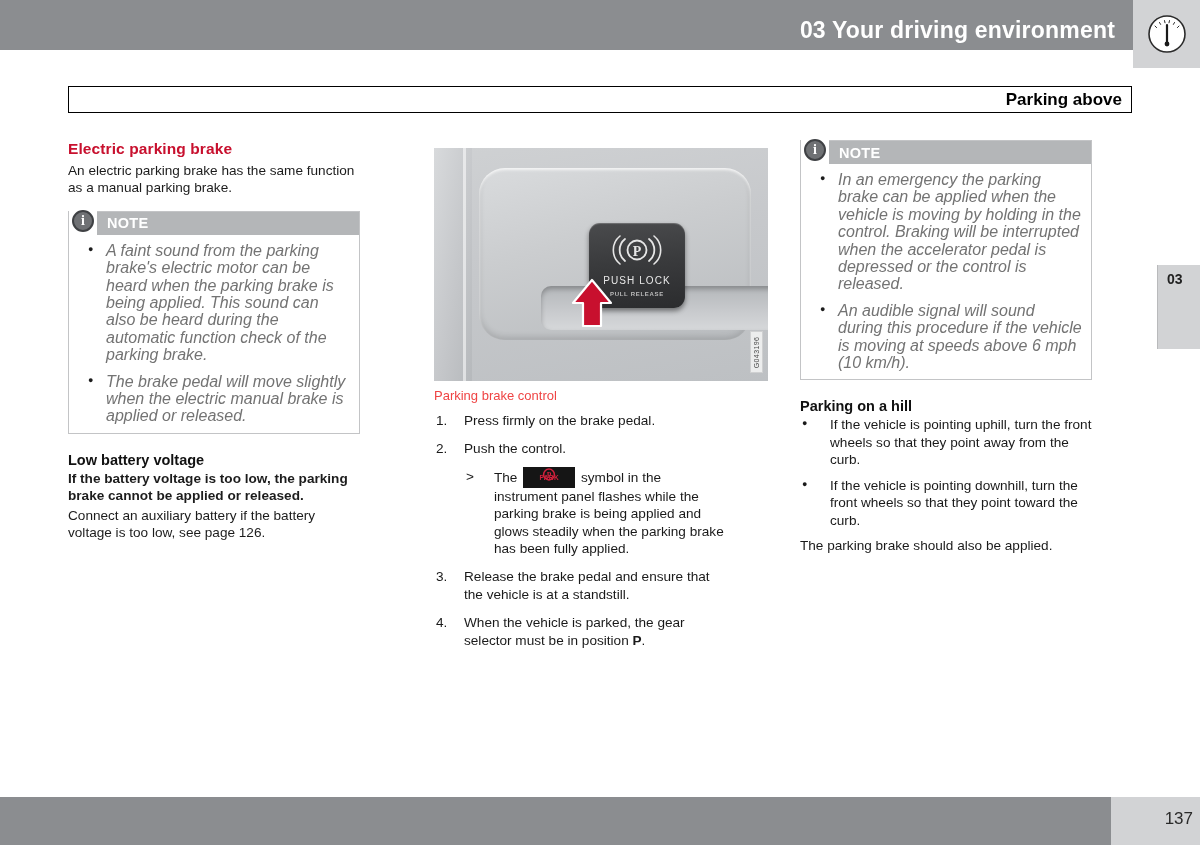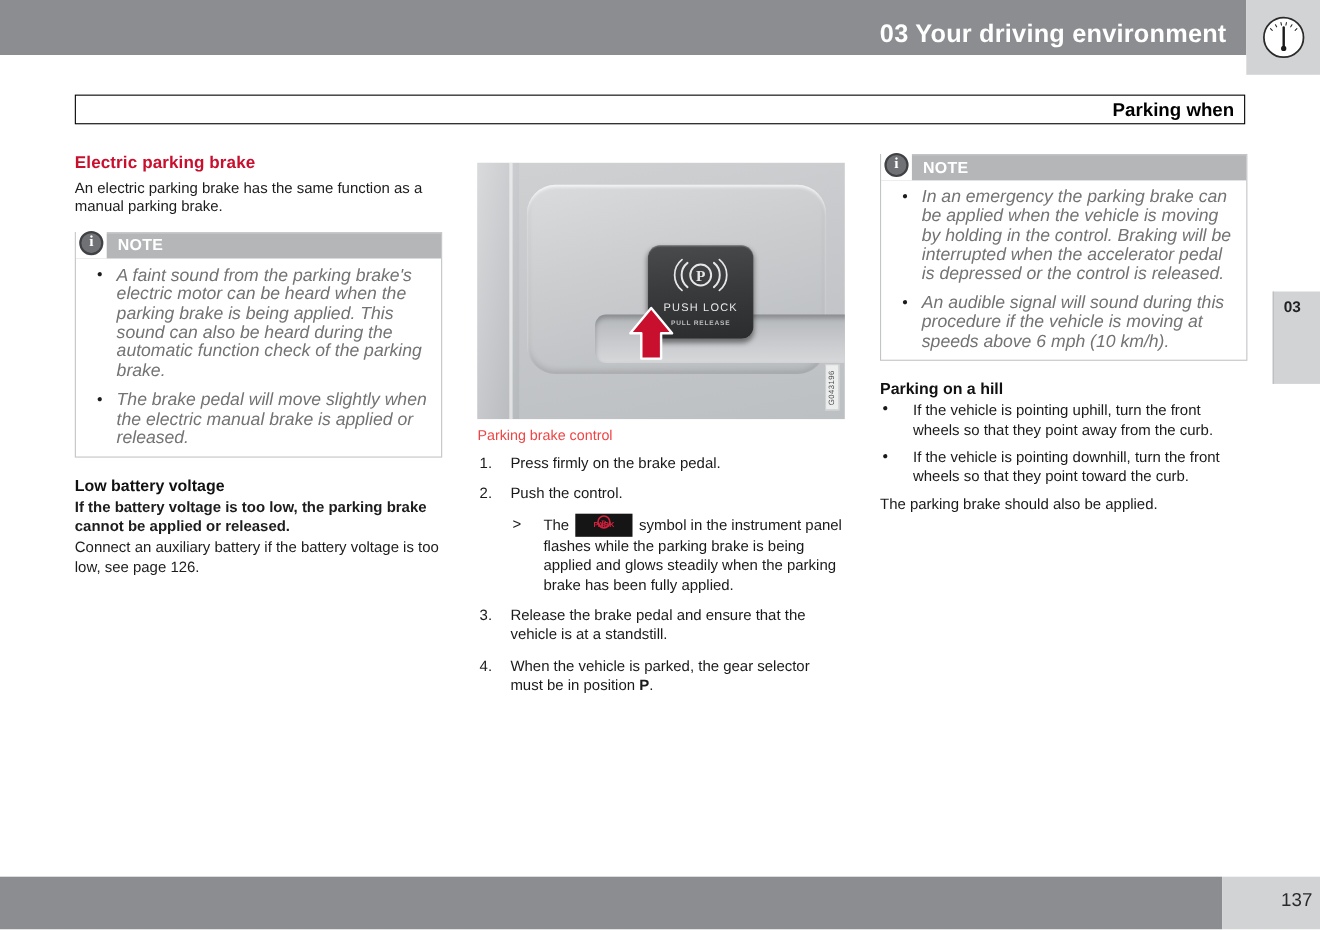--- a/index.html
+++ b/index.html
@@ -70,21 +70,21 @@
     position: absolute; left: 1111px; top: 797px;
     width: 101px; height: 48px;
     background: #d2d3d5;
   }
   .footer-page-num {
     position: absolute; right: 19px; top: 12px;
     font-size: 17px; color: #2a2a2a;
   }
 
   
-  .col { position: absolute; top: 140px; width: 334px; }
+  .col { position: absolute; top: 140px; width: 292px; }
   .col-left   { left: 68px; }
   .col-mid    { left: 434px; }
   .col-right  { left: 800px; }
 
   h3.red-head {
     margin: 0 0 4px 0;
     font-size: 15.5px; font-weight: bold;
     color: #c8102e;
     letter-spacing: .1px;
   }
@@ -307,21 +307,21 @@
       <line x1="24.5" y1="8.6" x2="24" y2="10.8"></line>
       <line x1="29.5" y1="10.5" x2="28.4" y2="12.4"></line>
       <line x1="34" y1="14" x2="32.4" y2="15.6"></line>
     </g>
     <line x1="22" y1="32" x2="22" y2="13" stroke="#1a1a1a" stroke-width="2.2" stroke-linecap="round"></line>
     <circle cx="22" cy="32" r="2.4" fill="#1a1a1a"></circle>
   </svg>
 </div>
 
 <div class="section-box">
-  <div class="section-title">Parking when</div>
+  <div class="section-title">Parking above</div>
 </div>
 
 <div class="side-tab">
   <span class="side-tab-label">03</span>
 </div>
 
 <div class="col col-left">
 
   <h3 class="red-head">Electric parking brake</h3>
   <p class="body-text">An electric parking brake has the same function as a manual parking brake.</p>

